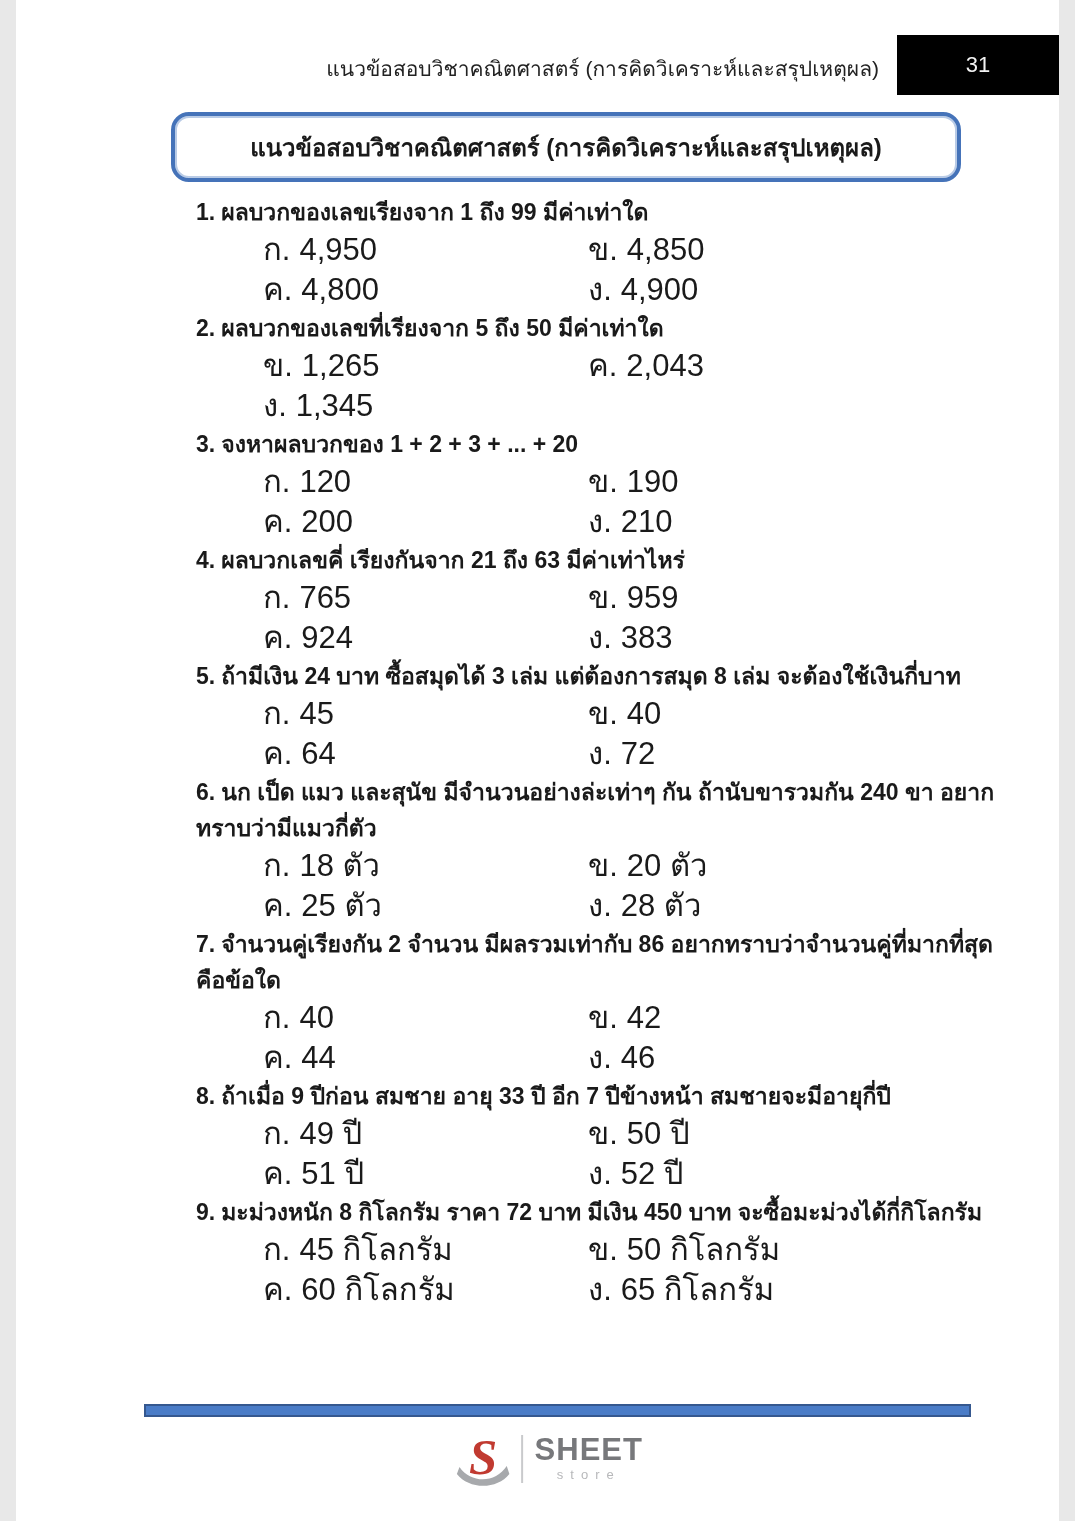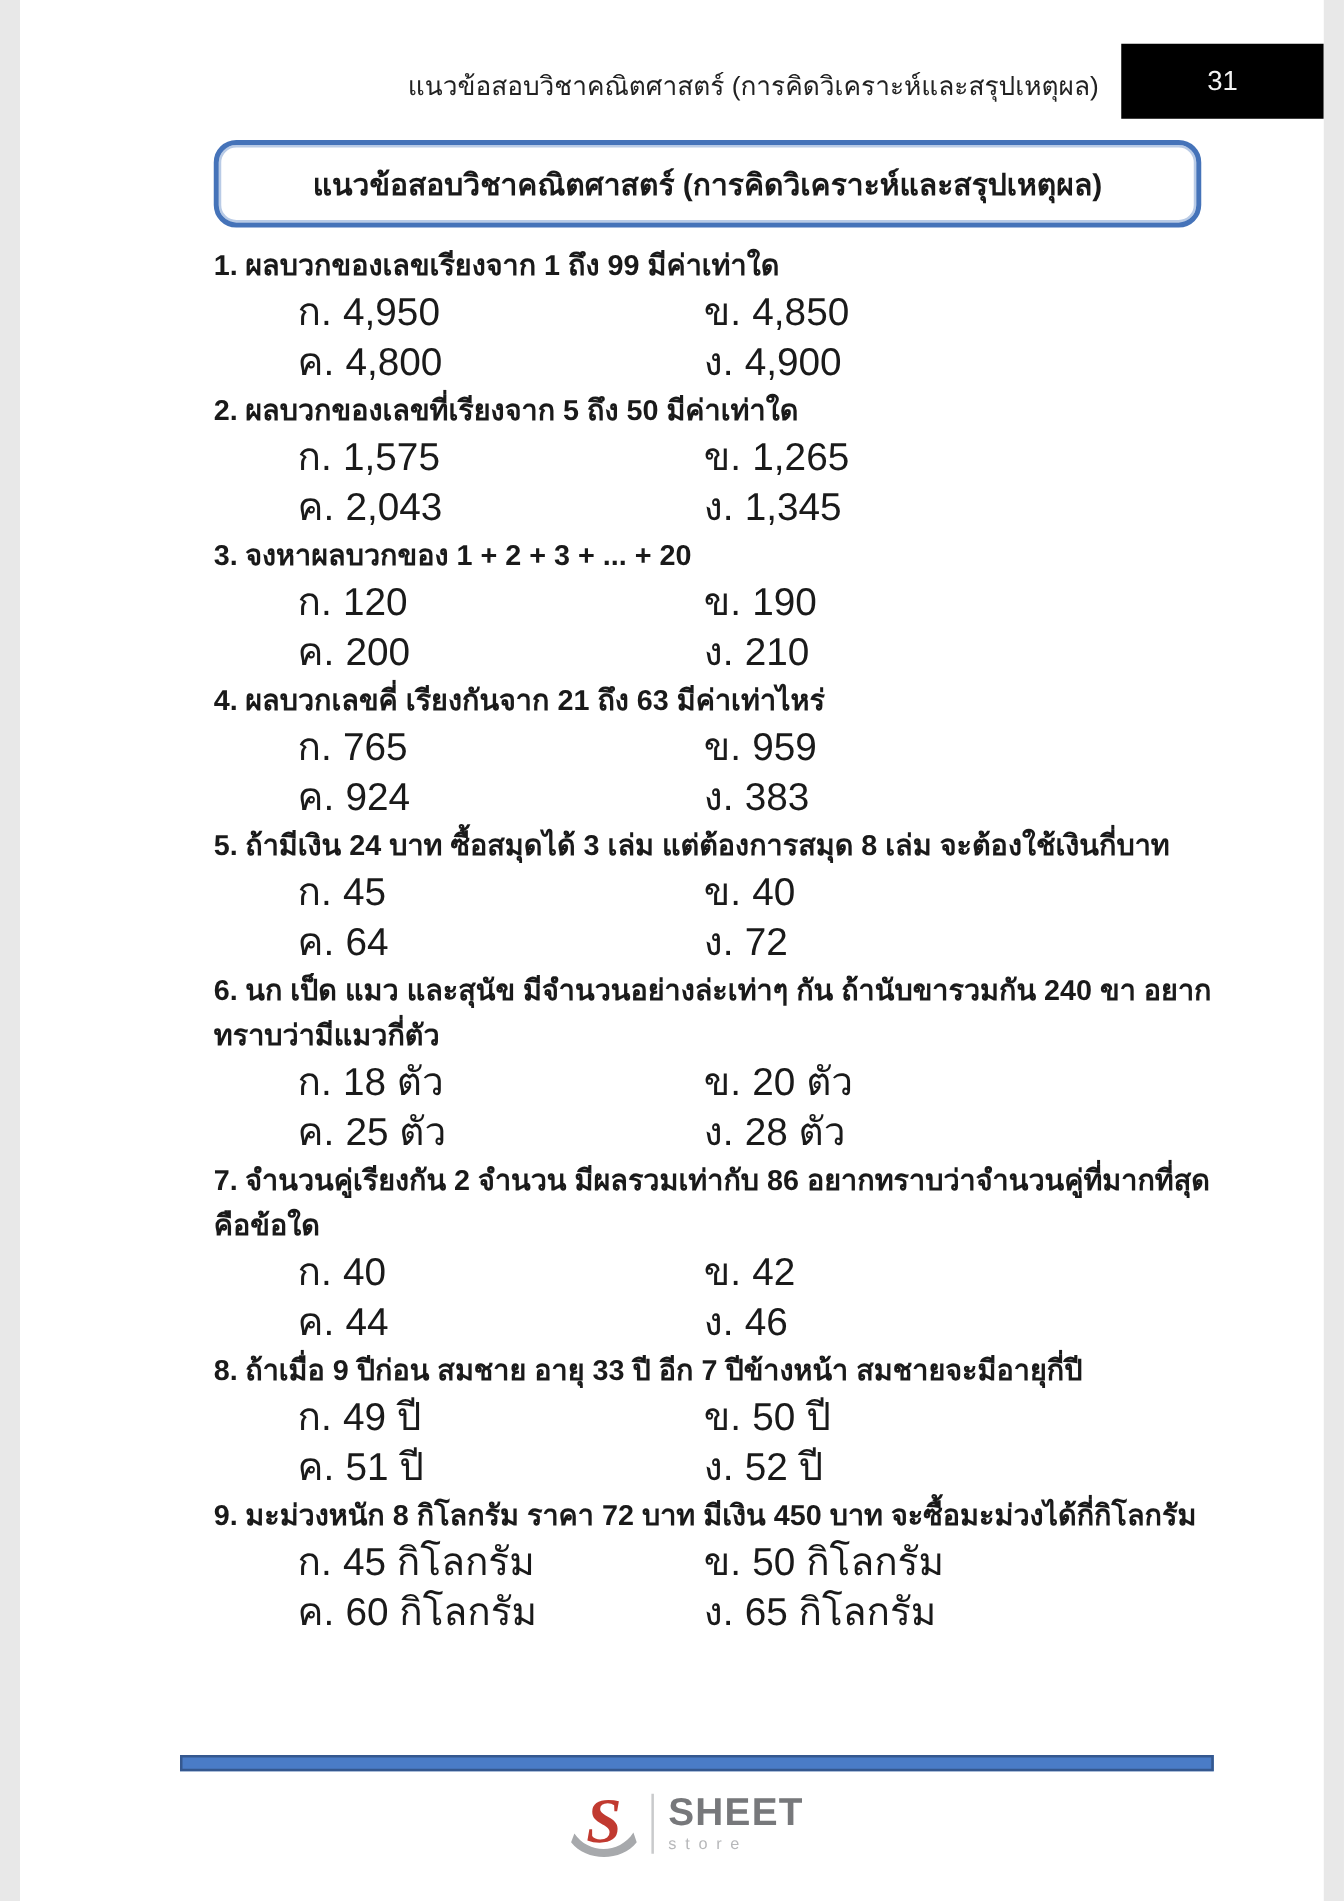--- a/index.html
+++ b/index.html
@@ -30,21 +30,21 @@
     position:absolute; top:112px; left:155px;
     width:790px; height:70px;
     border:4px solid #4573b9; border-radius:18px;
     box-shadow:0 0 0 2px #b9cbe6 inset;
     display:flex; align-items:center; justify-content:center;
     background:#fff;
   }
   .title-box span { font-size:24px; font-weight:700; }
   
   .questions {
-    position:absolute; top:194px; left:155px; width:812px;
+    position:absolute; top:194px; left:180px; width:812px;
   }
   .q-text {
     font-size:23px; font-weight:700; line-height:36px;
   }
   .q-num { margin-right:6px; }
   .q-options {
     display:grid;
     grid-template-columns:325px 1fr;
     padding-left:67px;
     font-size:31px; font-weight:400;
@@ -67,21 +67,21 @@
     width:2px; height:48px; background:#c9cacc;
     margin:0 12px 0 10px;
   }
   .logo-text-block { display:flex; flex-direction:column; }
   .logo-main {
     font-size:31px; font-weight:700; color:#77787b;
     letter-spacing:1px; line-height:30px;
   }
   .logo-sub {
     font-size:13px; color:#b7b8ba;
-    letter-spacing:7px; line-height:16px; margin-top:2px;
+    letter-spacing:7px; line-height:16px; margin-top:2px;text-align:center;
   }
 </style>
 </head>
 <body>
 
 <div class="page">
 
   <div class="running-head">แนวข้อสอบวิชาคณิตศาสตร์ (การคิดวิเคราะห์และสรุปเหตุผล)</div>
   <div class="page-num-box">
     <span>31</span>
@@ -110,23 +110,20 @@
           <span class="opt-label">ง.</span><span>4,900</span>
         </div>
       </div>
     </div>
 
     <div class="question">
       <div class="q-text">
         <span class="q-num">2.</span><span>ผลบวกของเลขที่เรียงจาก 5 ถึง 50 มีค่าเท่าใด</span>
       </div>
       <div class="q-options">
-        <div>
-          <span class="opt-label">ก.</span><span>1,575</span>
-        </div>
         <div>
           <span class="opt-label">ข.</span><span>1,265</span>
         </div>
         <div>
           <span class="opt-label">ค.</span><span>2,043</span>
         </div>
         <div>
           <span class="opt-label">ง.</span><span>1,345</span>
         </div>
       </div>

